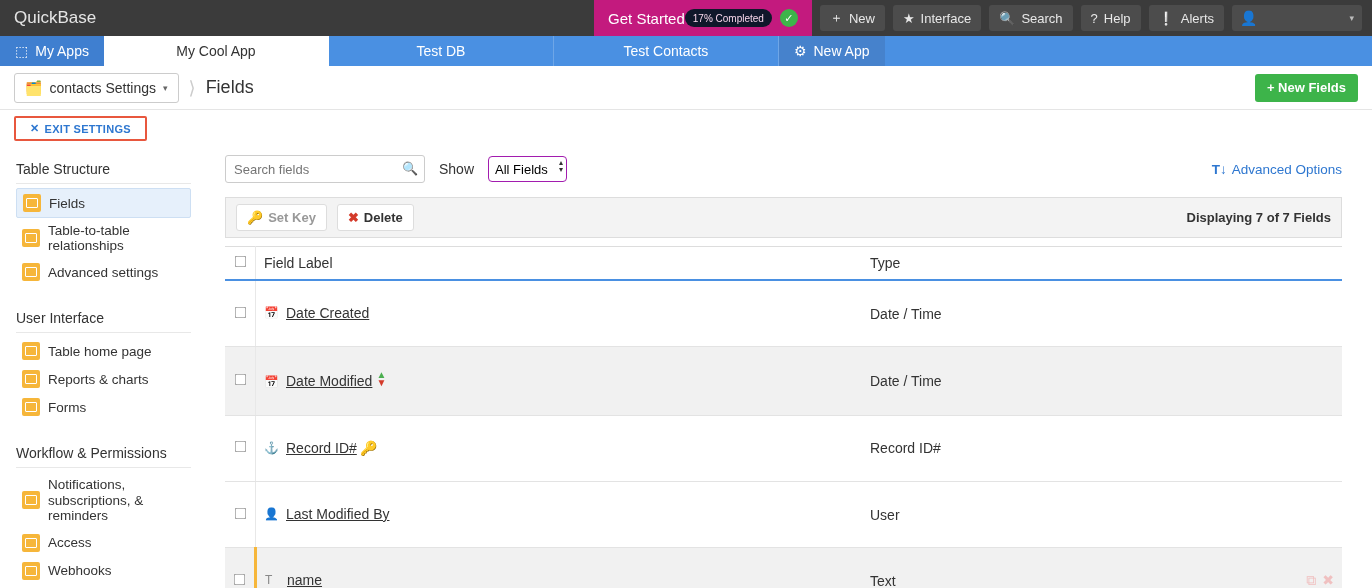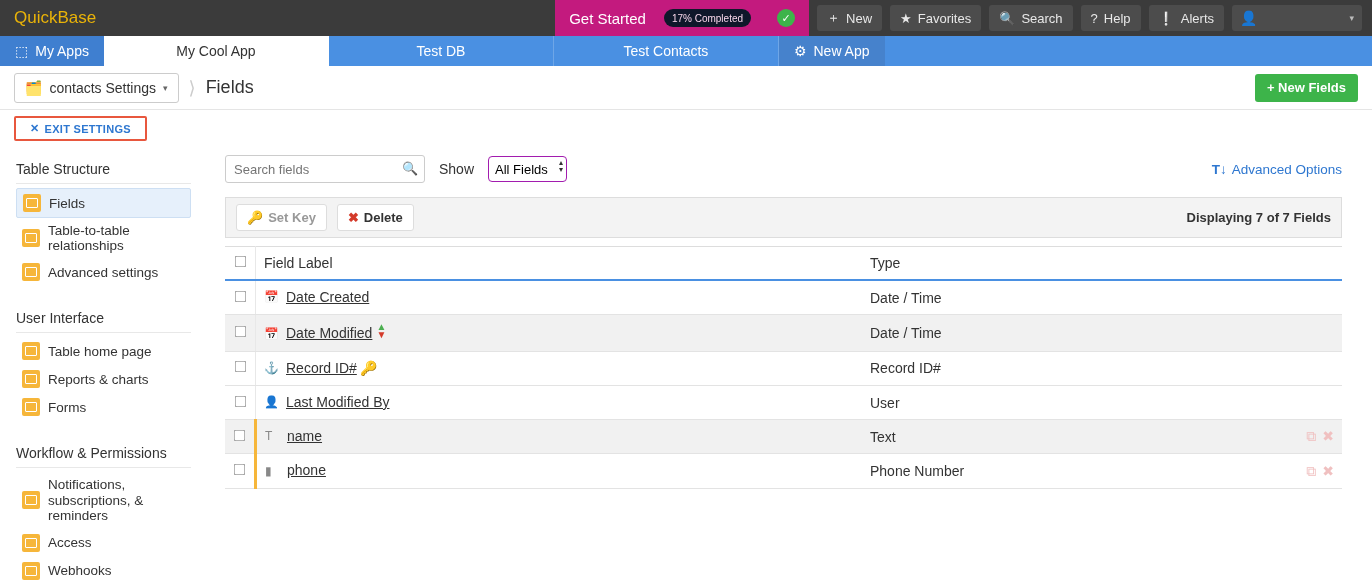--- a/index.html
+++ b/index.html
@@ -1,23 +1,23 @@
 <!DOCTYPE html>
 <html><head>
 <meta charset="utf-8">
 <style>
 * { margin:0; padding:0; box-sizing:border-box; font-family:Helvetica,Arial,sans-serif; }
 body { width:1372px; height:588px; background:#fff; font-size:14px; color:#333; }
 
 
 .topbar { height:36px; background:#3b3b3b; display:flex; align-items:center; }
-.logo { color:#eab308; font-size:17px; padding:0 14px; display:flex; align-items:center; gap:2px;}
+.logo { color:#e5e5e5; font-size:17px; padding:0 14px; display:flex; align-items:center; gap:2px;}
 .logo .b { font-weight:400;}
 .topbar .midspace { flex:1;}
-.getstarted { background:#c31a7e; height:36px; display:flex; align-items:center; padding:12px 14px; gap:18px;}
+.getstarted { background:#c31a7e; height:36px; display:flex; align-items:center; padding:12px 14px; }
 .getstarted .label { color:#fff; font-size:15px;}
 .prog-pill { background:#0f172a; border-radius:10px; height:18px; display:flex; align-items:center; padding:0 8px; gap:8px;}
 .prog-pill .pct { color:#f7d6ea; font-size:10px;}
 .check { width:18px; height:18px; border-radius:50%; background:#3db44a; display:flex; align-items:center; justify-content:center; color:#fff; font-size:11px; margin-left:8px;}
 .tbtn { background:#4c4c4c; color:#e8e8e8; height:26px; border:none; border-radius:3px; padding:0 10px; margin-left:8px; font-size:13px; display:flex; align-items:center; gap:6px; cursor:pointer;}
 .tbtn svg, .tbtn .ico { font-size:13px;}
 .user-box { width:130px; height:26px; background:#4c4c4c; border-radius:3px; margin:0 10px 0 8px; display:flex; align-items:center; padding:0 8px; justify-content:space-between;}
 .user-box .tri { font-size:9px; color:#bbb;}
 
 
@@ -63,21 +63,21 @@
 
 .toolbar2 { margin-top:14px; background:#f3f3f3; border:1px solid #ddd; padding:6px 10px; display:flex; align-items:center;}
 .btn-pill { border:1px solid #ddd; background:#fff; border-radius:3px; height:27px; padding:0 10px; display:flex; align-items:center; gap:5px; font-size:13px; font-weight:600; color:#999; cursor:default;}
 .btn-pill.del { color:#333; margin-left:10px; cursor:pointer;}
 .btn-pill.del .x { color:#d43a2a; font-weight:700;}
 .dispcount { margin-left:auto; font-size:13px; font-weight:700;}
 
 .tbl { width:100%; border-collapse:collapse; margin-top:8px;}
 .tbl th { text-align:left; font-weight:400; font-size:14px; padding:8px 8px; border-bottom:2px solid #4a90e2; border-top:1px solid #ddd; background:#fff;}
 .tbl th:first-child, .tbl td:first-child { width:30px; text-align:center; border-right:1px solid #e8e8e8;}
-.tbl td { padding:8px 8px; border-bottom:1px solid #e3e3e3; font-size:14px;}
+.tbl td { padding:24px 8px; border-bottom:1px solid #e3e3e3; font-size:14px;}
 .tbl tr.odd td { background:#f1f1f1;}
 .tbl td.labelcell a { color:#333; text-decoration:underline; cursor:pointer;}
 .ficon { display:inline-block; width:16px; height:16px; margin-right:6px; vertical-align:middle; font-size:12px; color:#888;}
 .accent td:nth-child(2) { border-left:3px solid #f6b63a; }
 .rowact { text-align:right; padding-right:12px;}
 .rowact .act { color:#f0c0c0; margin-left:6px; cursor:pointer; font-size:14px;}
 .cb { transform:scale(.9);}
 .key-emoji{ margin-left:4px; font-size:14px;}
 .sort-ind{ display:inline-block; margin-left:4px; font-size:10px; line-height:8px;}
 .sort-ind .up{color:#4caf50;display:block;}
@@ -97,21 +97,21 @@
       <span class="pct">17% Completed</span>
     </div>
     <span class="check">✓</span>
   </div>
   <button class="tbtn">
       <span class="ico">＋</span>
       <span>New</span>
     </button>
   <button class="tbtn">
       <span class="ico">★</span>
-      <span>Favorites</span>
+      <span>Interface</span>
     </button>
   <button class="tbtn">
       <span class="ico">🔍</span>
       <span>Search</span>
     </button>
   <button class="tbtn">
       <span class="ico">?</span>
       <span>Help</span>
     </button>
   <button class="tbtn">

